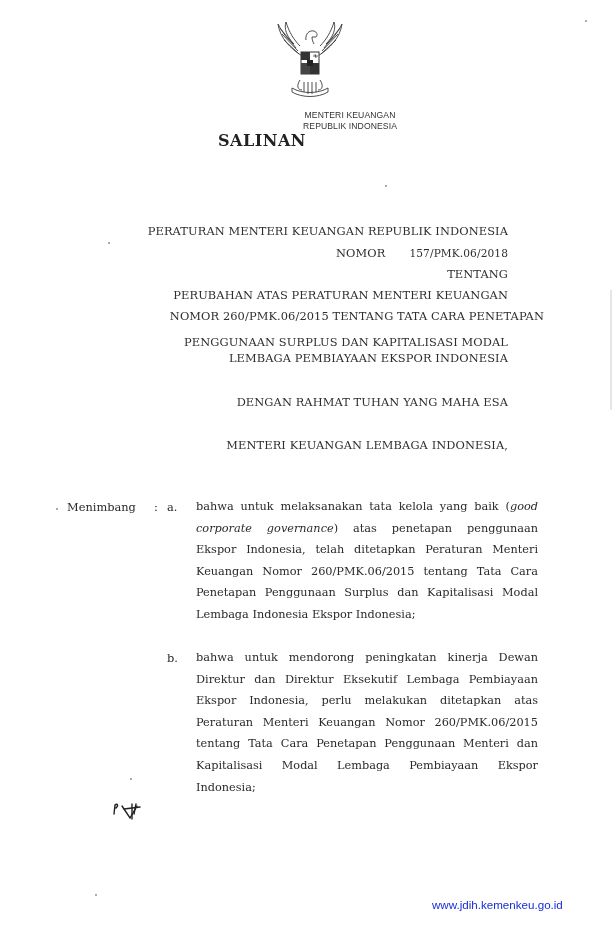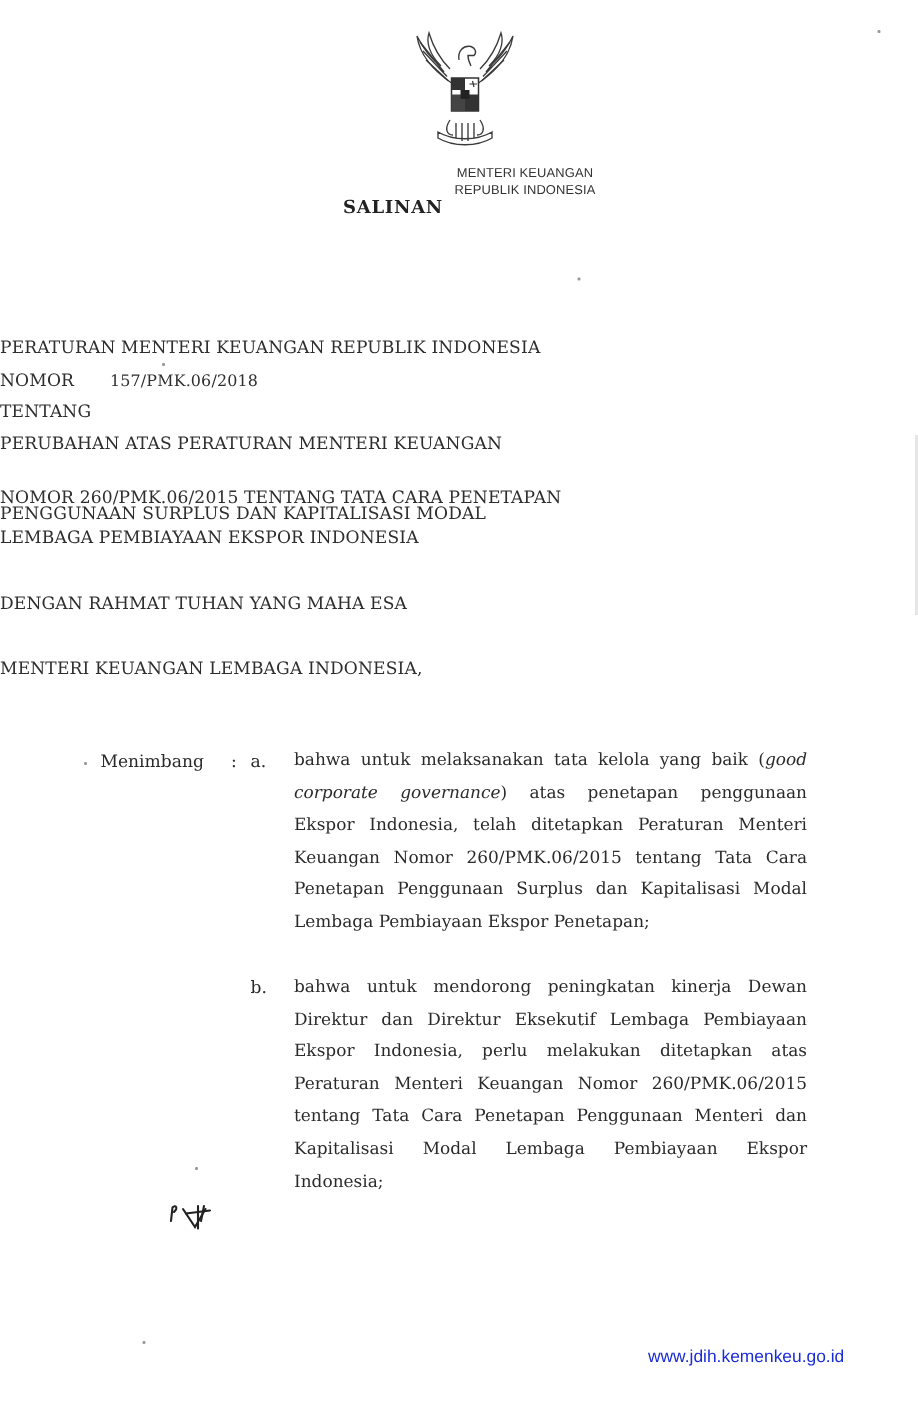--- a/index.html
+++ b/index.html
@@ -1,21 +1,21 @@
 <!DOCTYPE html>
 <html><head>
 <meta charset="utf-8">
 <style>
   html, body { margin:0; padding:0; }
   body { width:612px; height:936px; background:#ffffff; position:relative; overflow:hidden; font-family:"DejaVu Serif", serif; color:#2a2a2a; }
   .abs { position:absolute; }
   .emblem { left:272px; top:18px; width:76px; height:86px; }
   .hdr-line { left:0; width:612px; text-align:center; font-family:"Liberation Sans", sans-serif; font-size:8.6px; letter-spacing:0.1px; color:#333;padding-left:44px; }
-  .salinan { left:0; width:524px; text-align:center; font-family:"DejaVu Serif", serif; font-weight:bold; font-size:12px; color:#222; letter-spacing:0.5px; }
-  .ctr { left:0; width:508px; text-align:left; font-size:11.4px; letter-spacing:0.1px; color:#2e2e2e; }
+  .salinan { left:0; width:524px; text-align:center; font-family:"DejaVu Serif", serif; font-weight:bold; font-size:16px; color:#222; letter-spacing:0.5px; }
+  .ctr { left:0; width:508px; text-align:right; font-size:11.4px; letter-spacing:0.1px; color:#2e2e2e; }
   .nomor-lbl { font-size:11.4px; }
   .nomor-val { font-size:10.6px; margin-left:24px; }
   .label-menimbang { left:67px; font-size:11.4px; }
   .colon { left:154px; font-size:11.4px; }
   .item-letter { font-size:11.4px; }
   .para { left:196px; width:342px; font-size:11.3px; line-height:21.6px; text-align:justify; text-align-last:left; }
   .para-line { display:block; text-align:justify; text-align-last:justify; white-space:nowrap; }
   .para-line.last { text-align-last:left; }
   .signature { left:110px; top:800px; width:36px; height:22px; }
   .footer-link { left:432px; top:898px; font-family:"Liberation Sans", sans-serif; font-size:11.6px; color:#1a2cd8; text-decoration:none; }
@@ -55,38 +55,38 @@
 <div class="abs hdr-line" style="top:110px;">MENTERI KEUANGAN</div>
 <div class="abs hdr-line" style="top:121px;">REPUBLIK INDONESIA</div>
 <div class="abs salinan" style="top:131px;">SALINAN</div>
 
 <div class="abs ctr" style="top:224px;">PERATURAN MENTERI KEUANGAN REPUBLIK INDONESIA</div>
 <div class="abs ctr" style="top:246px;">
   <span class="nomor-lbl">NOMOR</span><span class="nomor-val">157/PMK.06/2018</span>
 </div>
 <div class="abs ctr" style="top:267px;">TENTANG</div>
 <div class="abs ctr" style="top:288px;">PERUBAHAN ATAS PERATURAN MENTERI KEUANGAN</div>
-<div class="abs ctr" style="top:324px;">NOMOR 260/PMK.06/2015 TENTANG TATA CARA PENETAPAN</div>
+<div class="abs ctr" style="top:309px;padding-left:36px;">NOMOR 260/PMK.06/2015 TENTANG TATA CARA PENETAPAN</div>
 <div class="abs ctr" style="top:335px;">PENGGUNAAN SURPLUS DAN KAPITALISASI MODAL</div>
 <div class="abs ctr" style="top:351px;">LEMBAGA PEMBIAYAAN EKSPOR INDONESIA</div>
 
 <div class="abs ctr" style="top:395px;">DENGAN RAHMAT TUHAN YANG MAHA ESA</div>
 <div class="abs ctr" style="top:438px;">MENTERI KEUANGAN LEMBAGA INDONESIA,</div>
 
 <div class="abs label-menimbang" style="top:500px;">Menimbang</div>
 <div class="abs colon" style="top:500px;">:</div>
 <div class="abs item-letter" style="left:167px; top:500px;">a.</div>
 
 <div class="abs para" style="top:496px;">
   <span class="para-line"><span>bahwa untuk melaksanakan tata kelola yang baik (<i>good</i></span></span>
   <span class="para-line"><span><i>corporate governance</i>) atas penetapan penggunaan</span></span>
   <span class="para-line">Ekspor Indonesia, telah ditetapkan Peraturan Menteri</span>
   <span class="para-line">Keuangan Nomor 260/PMK.06/2015 tentang Tata Cara</span>
   <span class="para-line">Penetapan Penggunaan Surplus dan Kapitalisasi Modal</span>
-  <span class="para-line last">Lembaga Pembiayaan Ekspor Penetapan;</span>
+  <span class="para-line last">Lembaga Indonesia Ekspor Indonesia;</span>
 </div>
 
 <div class="abs item-letter" style="left:167px; top:651px;">b.</div>
 <div class="abs para" style="top:647px;">
   <span class="para-line">bahwa untuk mendorong peningkatan kinerja Dewan</span>
   <span class="para-line">Direktur dan Direktur Eksekutif Lembaga Pembiayaan</span>
   <span class="para-line">Ekspor Indonesia, perlu melakukan ditetapkan atas</span>
   <span class="para-line">Peraturan Menteri Keuangan Nomor 260/PMK.06/2015</span>
   <span class="para-line">tentang Tata Cara Penetapan Penggunaan Menteri dan</span>
   <span class="para-line">Kapitalisasi Modal Lembaga Pembiayaan Ekspor</span>

